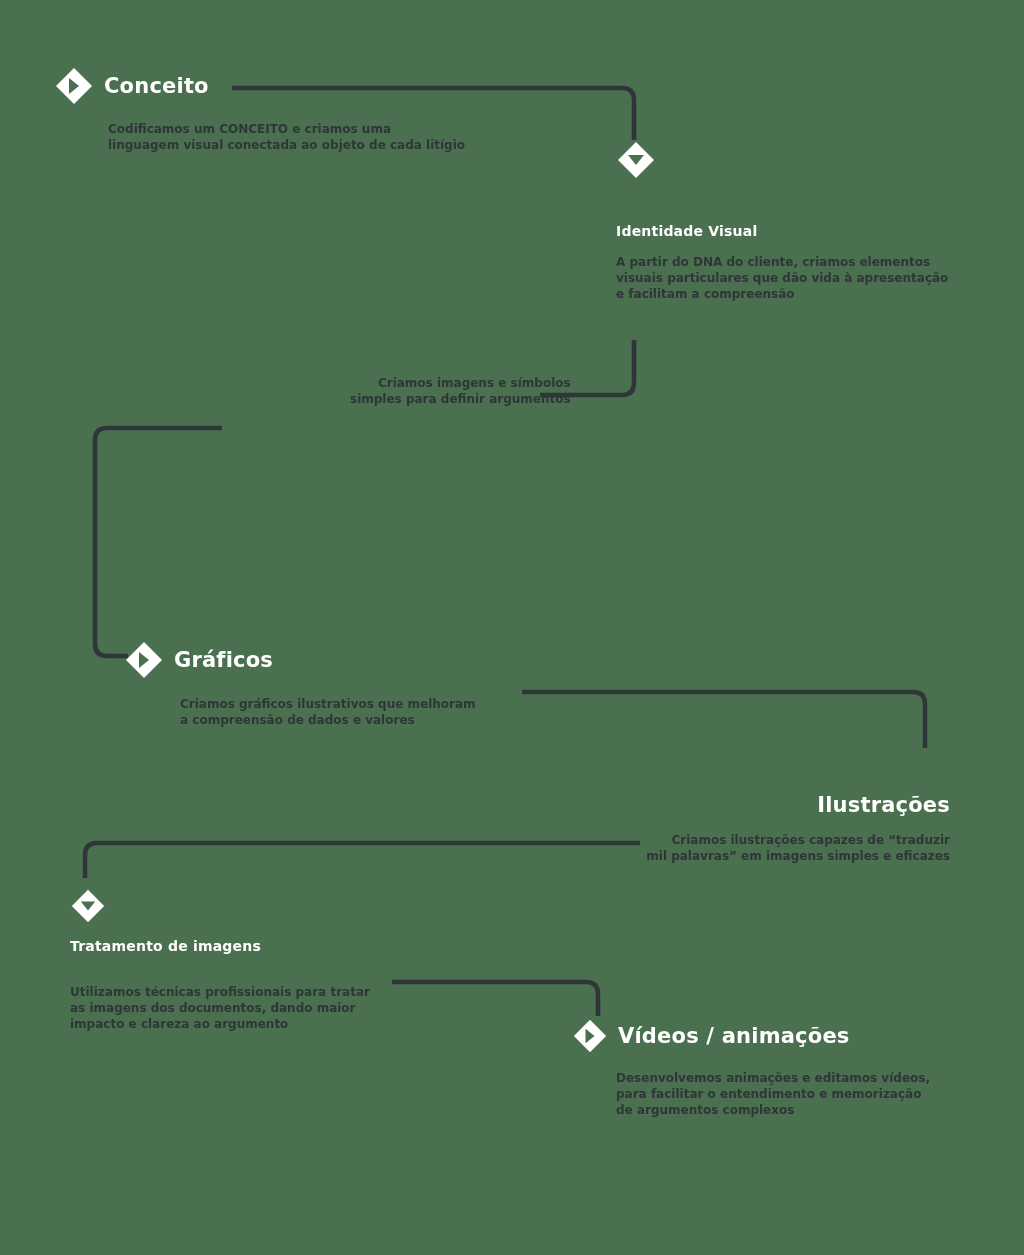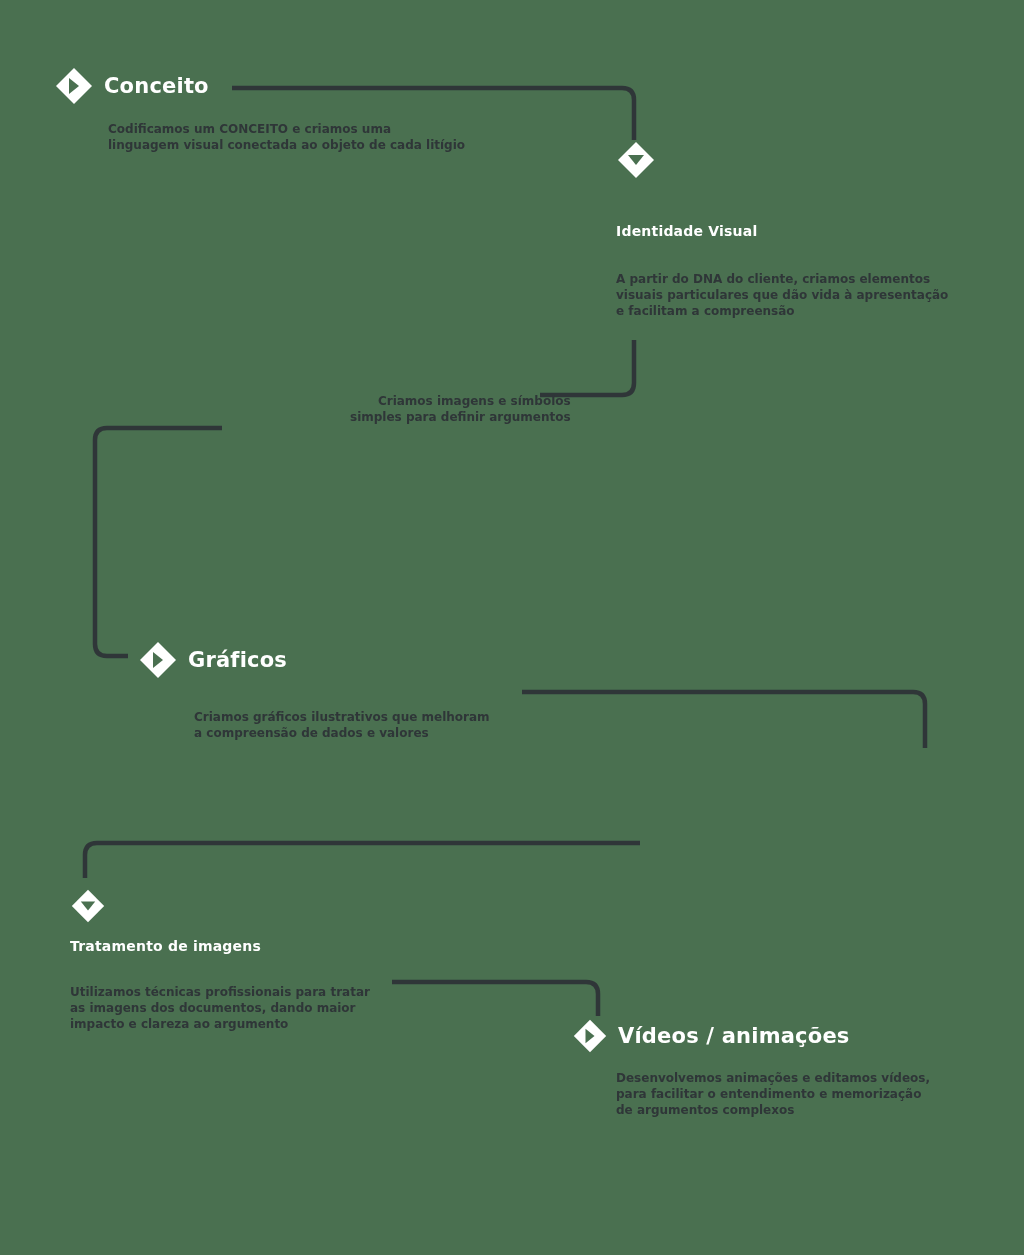--- a/index.html
+++ b/index.html
@@ -68,27 +68,27 @@
   }
   .align-left {
     text-align: left;
   }
   
   #node-conceito        { left: 54px;  top: 66px; }
   #node-conceito .node-desc    { margin-top: 16px; margin-left: 54px; }
 
   #node-identidade      { left: 616px; top: 140px; }
   #node-identidade .node-title { margin-top: 44px; }
-  #node-identidade .node-desc  { margin-top: 34px; }
+  #node-identidade .node-desc  { margin-top: 17px; }
 
   #node-iconografia     { left: 350px; top: 376px; }
-  #node-iconografia .node-desc { margin-top: 18px; margin-right: 34px; }
+  #node-iconografia .node-desc { margin-right: 34px; }
 
-  #node-graficos        { left: 138px; top: 640px; }
-  #node-graficos .node-desc    { margin-top: 30px; margin-left: 56px; }
+  #node-graficos        { left: 124px; top: 640px; }
+  #node-graficos .node-desc    { margin-top: 17px; margin-left: 56px; }
 
   #node-ilustracoes     { left: 616px; top: 795px; width: 334px; }
   #node-ilustracoes .node-desc { margin-top: 17px; }
 
   #node-tratamento      { left: 70px;  top: 888px; }
   #node-tratamento .node-title { margin-top: 15px; }
   #node-tratamento .node-desc  { margin-top: 32px; }
 
   #node-videos          { left: 572px; top: 1018px; }
   #node-videos .node-desc      { margin-top: 17px; margin-left: 44px; }
@@ -144,20 +144,27 @@
       <svg class="diamond" width="40" height="40" viewBox="0 0 40 40">
         <path d="M20 2 L38 20 L20 38 L2 20 Z" fill="#ffffff"></path>
         <path d="M15 12 L15 28 L25 20 Z" fill="#4a7050"></path>
       </svg>
       <span class="node-title">Gráficos</span>
     </div>
     <p class="node-desc align-left">Criamos gráficos ilustrativos que melhoram
 a compreensão de dados e valores</p>
   </div>
 
+  <div class="node" id="node-ilustracoes">
+    <div class="node-head stacked align-right">
+      <div class="node-title align-right">Ilustrações</div>
+    </div>
+    <p class="node-desc align-right">Criamos ilustrações capazes de “traduzir
+mil palavras” em imagens simples e eficazes</p>
+  </div>
 
   <div class="node" id="node-tratamento">
     <div class="node-head stacked">
       <svg class="diamond" width="36" height="36" viewBox="0 0 40 40">
         <path d="M20 2 L38 20 L20 38 L2 20 Z" fill="#ffffff"></path>
         <path d="M12 15 L28 15 L20 25 Z" fill="#4a7050"></path>
       </svg>
       <div class="node-title big">Tratamento de imagens</div>
     </div>
     <p class="node-desc align-left">Utilizamos técnicas profissionais para tratar

